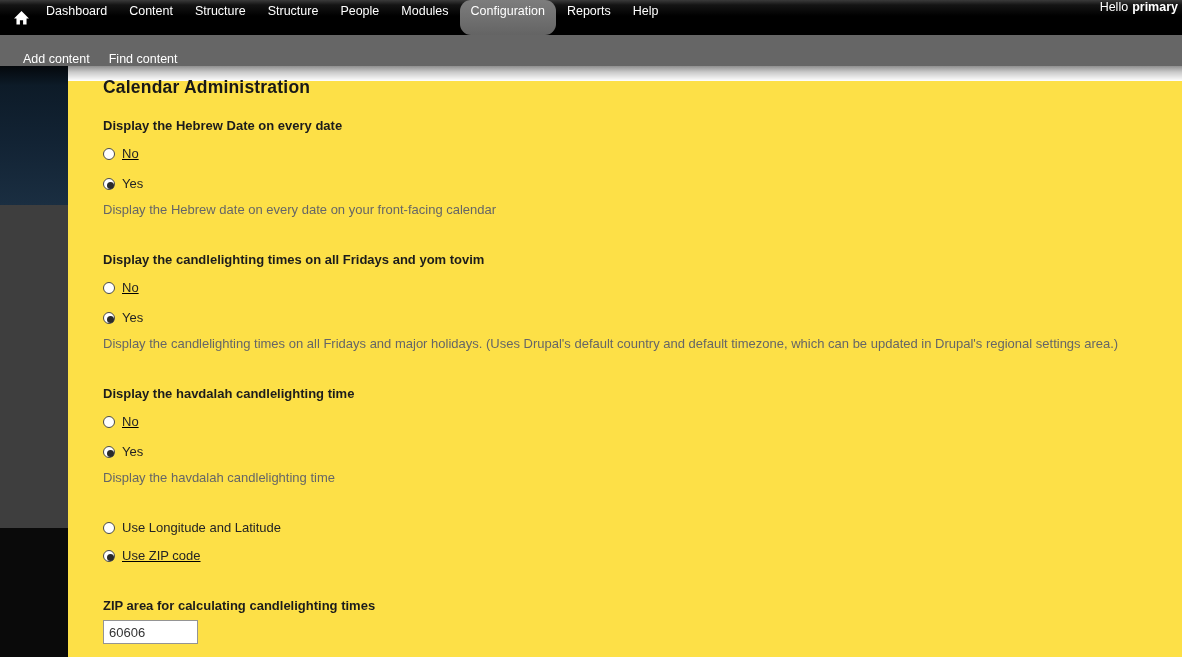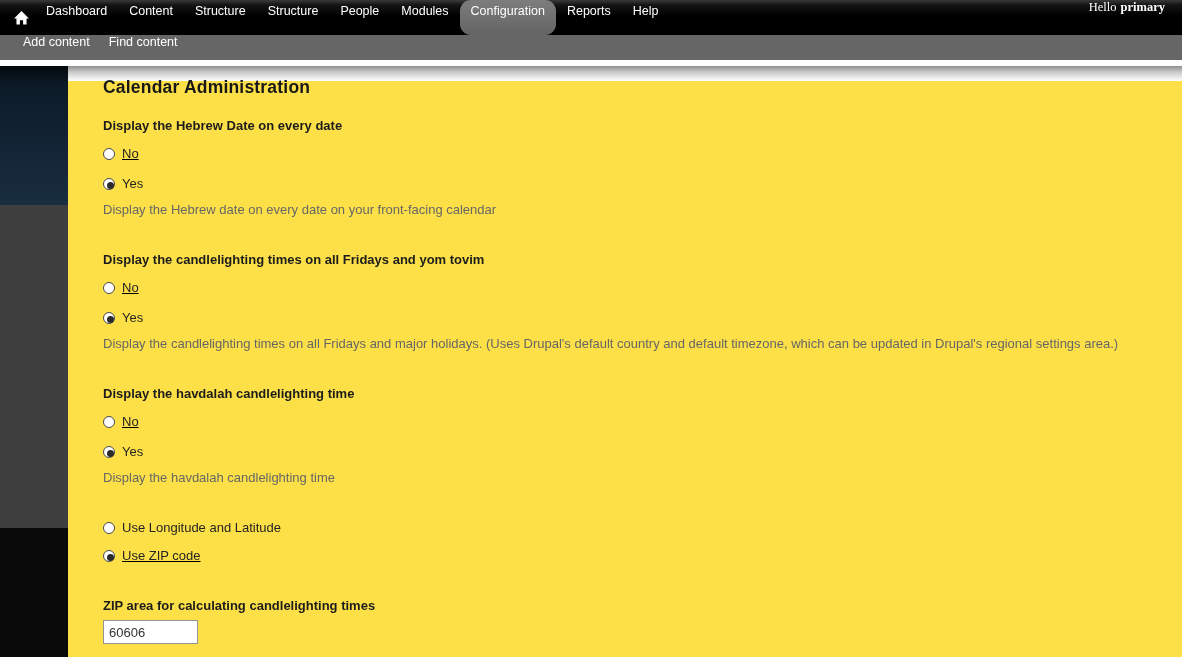--- a/index.html
+++ b/index.html
@@ -23,29 +23,29 @@
   .menu-item {
     padding: 4px 11px; font-size: 12.5px; color: #fff; cursor: pointer;
     white-space: nowrap; line-height: 14px;
   }
   .menu-item.active {
     background: linear-gradient(180deg, #7d7d7d, #646464);
     border-radius: 11px;
   }
   .greeting {
     margin-left: auto; font-size: 12.5px; white-space: nowrap;
-    padding-right: 17px; overflow: hidden; font-family: Liberation Serif, serif;
+    padding-right: 4px; overflow: hidden;
   }
   .greeting .uname { font-weight: bold; margin-left: 4px; }
 
   
   .shortcutbar {
-    position: absolute; top: 35px; left: 0; right: 0; height: 25px;
+    position: absolute; top: 35px; left: 0; right: 0; height: 31px;
     background: #666666;
-    display: flex; align-items: flex-start; padding-left: 23px;
+    display: flex; align-items: flex-end; padding-left: 23px;
     color: #ffffff; z-index: 25;
   }
   .shortcut-item { font-size: 12.5px; margin-right: 19px; cursor: pointer; white-space: nowrap; }
 
   
   .sidebar {
     position: absolute; top: 66px; left: 0; width: 68px; bottom: 0;
     display: flex; flex-direction: column; z-index: 10;
   }
   .seg-navy {

